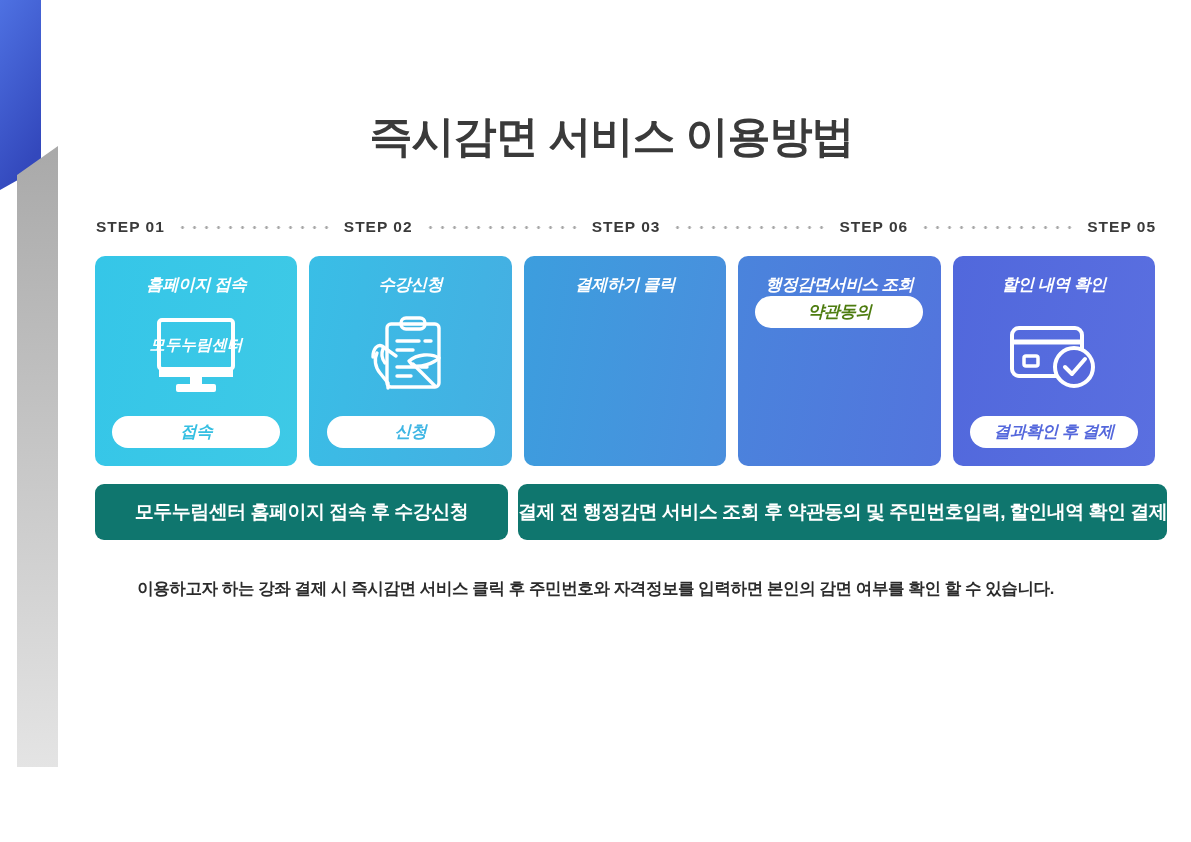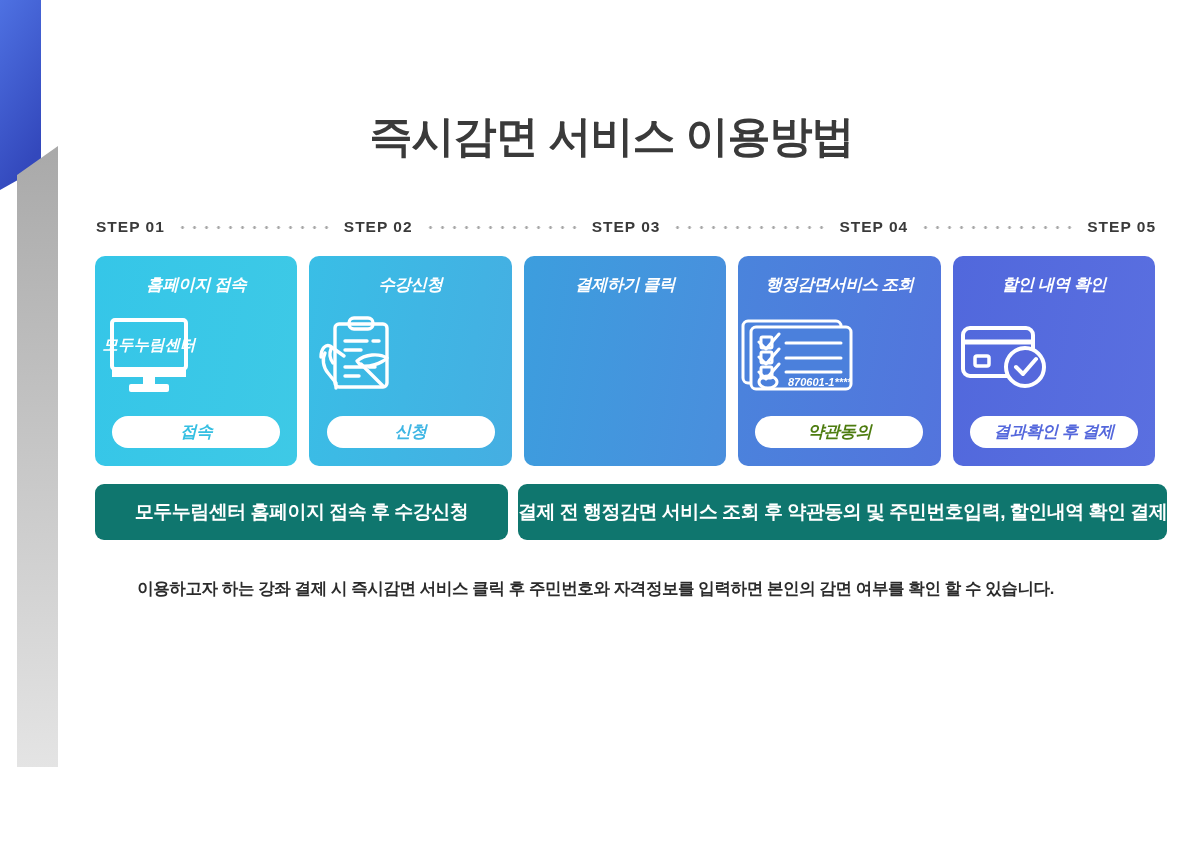--- a/index.html
+++ b/index.html
@@ -89,20 +89,21 @@
     font-size: 16.5px;
     font-weight: bold;
     color: #ffffff;
     letter-spacing: -0.5px;
     white-space: nowrap;
   }
   .card-icon {
     flex: 1 1 auto;
     display: flex;
     align-items: center;
+    justify-content: center;
     width: 100%;
   }
   .card-pill {
     margin-bottom: 18px;
     background: #ffffff;
     border-radius: 999px;
     height: 32px;
     display: flex;
     align-items: center;
     justify-content: center;
@@ -172,21 +173,21 @@
 
 <div id="slide-title">즉시감면 서비스 이용방법</div>
 
 <div id="step-strip">
   <span class="step-label">STEP 01</span>
   <span class="step-dots"></span>
   <span class="step-label">STEP 02</span>
   <span class="step-dots"></span>
   <span class="step-label">STEP 03</span>
   <span class="step-dots"></span>
-  <span class="step-label">STEP 04</span>
+  <span class="step-label">STEP 06</span>
   <span class="step-dots"></span>
   <span class="step-label">STEP 05</span>
 </div>
 
 <div id="cards">
 
   <div class="card" style="background: linear-gradient(100deg, rgb(53, 198, 232) 0%, rgb(62, 201, 230) 100%);">
     <div class="card-title">홈페이지 접속</div>
     <div class="card-icon">
       <svg width="108" height="78" viewBox="0 0 108 78">
@@ -227,41 +228,20 @@
       <span>신청</span>
     </div>
   </div>
 
   <div class="card" style="background: linear-gradient(100deg, rgb(60, 158, 222) 0%, rgb(74, 142, 221) 100%);">
     <div class="card-title">결제하기 클릭</div>
   </div>
 
   <div class="card" style="background: linear-gradient(100deg, rgb(74, 132, 220) 0%, rgb(83, 116, 221) 100%);">
     <div class="card-title">행정감면서비스 조회</div>
-    <div class="card-icon">
-      <svg width="124" height="80" viewBox="0 0 124 80">
-        <g fill="none" stroke="#fff" stroke-width="3">
-          <rect x="5" y="5" width="98" height="62" rx="5"></rect>
-          <rect x="13" y="11" width="100" height="62" rx="5" fill="#4B80DC"></rect>
-        </g>
-        <g fill="none" stroke="#fff" stroke-width="3" stroke-linecap="round" stroke-linejoin="round">
-          <rect x="23" y="21" width="11" height="11" rx="1.5"></rect>
-          <path d="M21 26 l7 7 L41 18"></path>
-          <path d="M48 27 H103"></path>
-          <rect x="23" y="36" width="11" height="11" rx="1.5"></rect>
-          <path d="M21 41 l7 7 L41 33"></path>
-          <path d="M48 42 H103"></path>
-          <rect x="23" y="51" width="11" height="11" rx="1.5"></rect>
-          <path d="M21 56 l7 7 L41 48"></path>
-          <path d="M48 56 H103"></path>
-          <ellipse cx="30" cy="66" rx="9" ry="6"></ellipse>
-        </g>
-        <text x="50" y="70" fill="#fff" font-family="Liberation Sans, sans-serif" font-size="11" font-weight="bold">870601-1****</text>
-      </svg>
-    </div>
     <div class="card-pill" style="color: #4d7c0f;">
       <span>약관동의</span>
     </div>
   </div>
 
   <div class="card" style="background: linear-gradient(100deg, rgb(81, 104, 220) 0%, rgb(90, 111, 224) 100%);">
     <div class="card-title">할인 내역 확인</div>
     <div class="card-icon">
       <svg width="104" height="72" viewBox="0 0 104 72">
         <g fill="none" stroke="#fff" stroke-width="4" stroke-linejoin="round">

